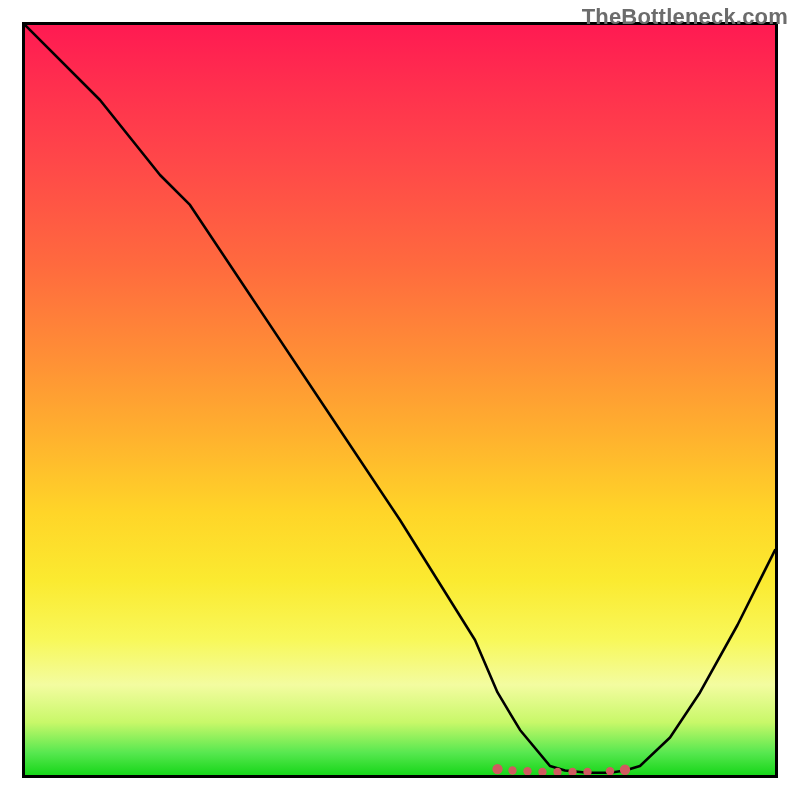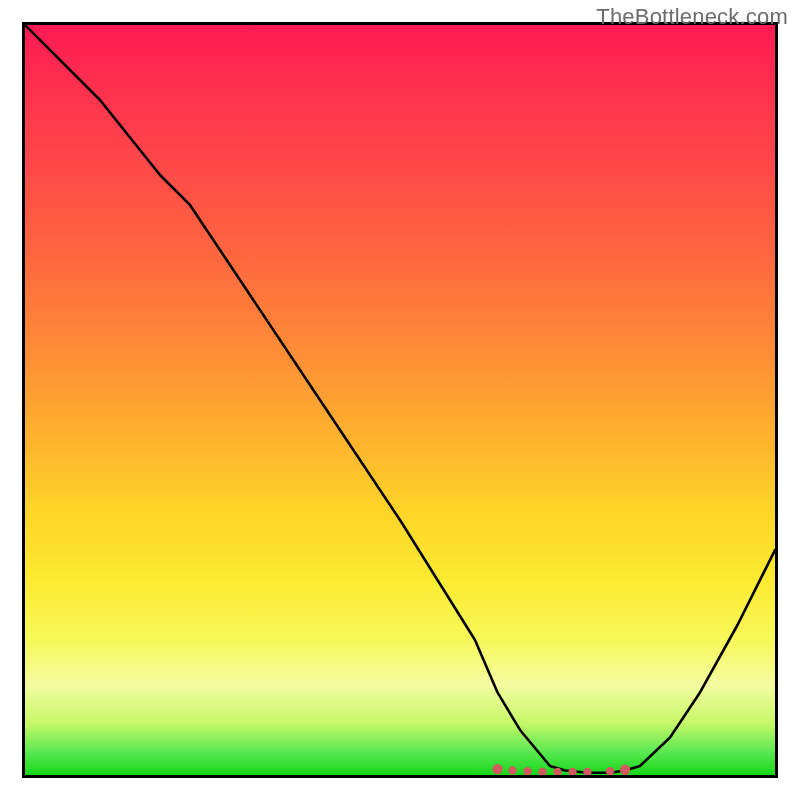--- a/index.html
+++ b/index.html
@@ -14,21 +14,21 @@
   .chart-container {
     position: relative;
     width: 800px;
     height: 800px;
   }
   .watermark {
     position: absolute;
     top: 4px;
     right: 12px;
     font-size: 22px;
-    font-weight: 400;
+    font-weight: 700;
     color: #6c6c6c;
     letter-spacing: 0.2px;
     z-index: 5;
   }
   .plot-area {
     position: absolute;
     left: 22px;
     top: 22px;
     width: 756px;
     height: 756px;

